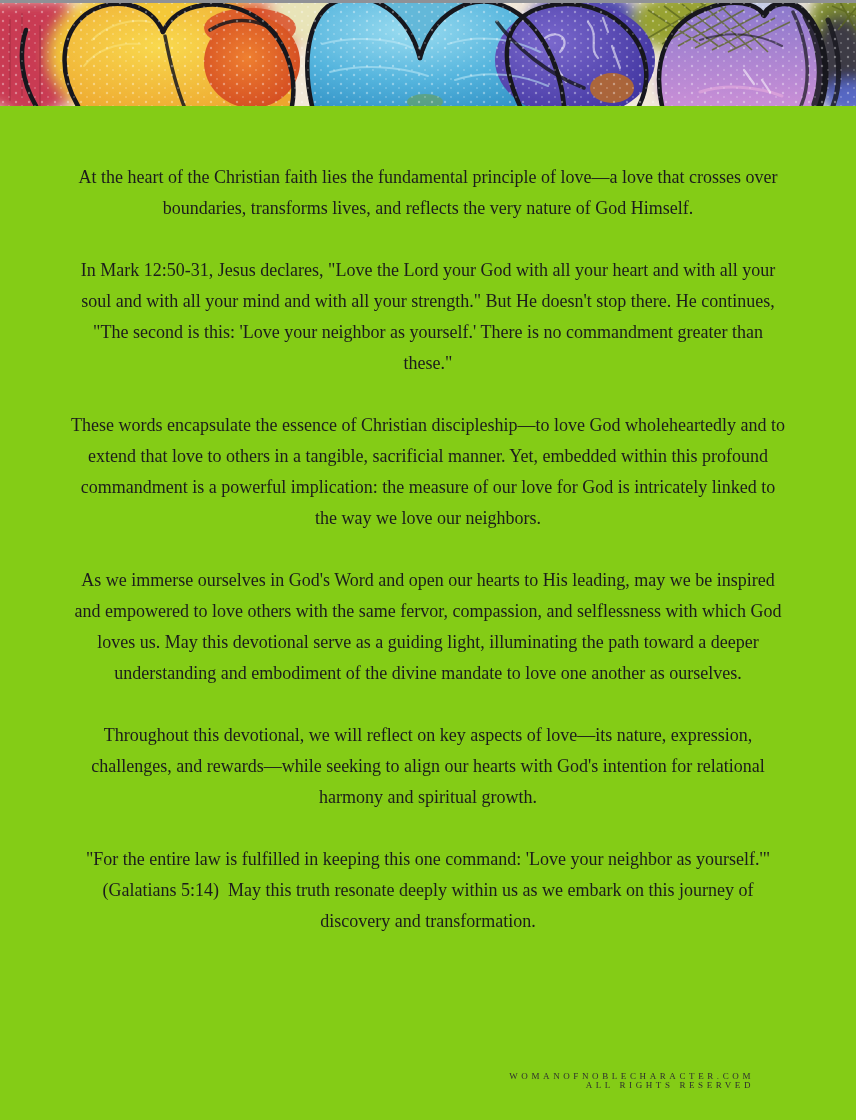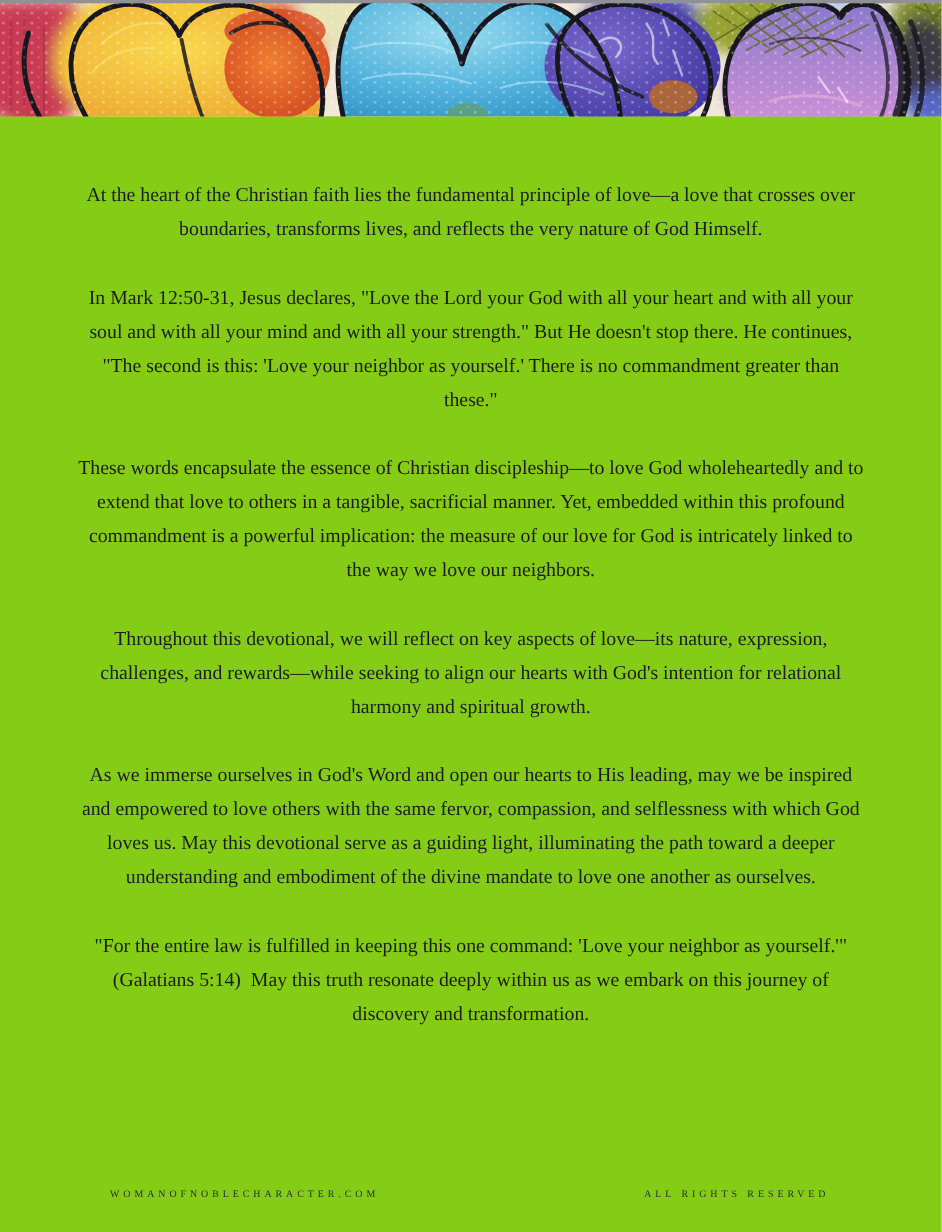--- a/index.html
+++ b/index.html
@@ -13,21 +13,21 @@
   .content{
     position:absolute;top:162px;left:68px;width:720px;
     text-align:center;color:#1c1c1c;
     font-size:18px;line-height:31px;
   }
   .content p{margin:0 0 31px 0;white-space:pre-wrap;}
   .content p:last-child{margin-bottom:0;}
   .footer{
     position:absolute;left:100px;right:102px;bottom:30px;
     display:flex;justify-content:space-between;align-items:flex-end;
-    font-size:9px;letter-spacing:3.6px;color:#2e2e2e;line-height:1;
+    font-size:9px;letter-spacing:3.6px;color:#2e2e2e;line-height:1;flex-direction:column;
   }
   .footer span{white-space:nowrap;}
 </style>
 </head>
 <body>
 
 <div class="page">
 
   <div class="banner">
     <svg viewBox="0 0 856 106" preserveAspectRatio="none">
@@ -156,22 +156,22 @@
       <rect x="0" y="0" width="856" height="106" fill="url(#speckle)" opacity="0.45"></rect>
 
       <rect x="0" y="0" width="856" height="3" fill="#8f9196"></rect>
     </svg>
   </div>
 
   <main class="content">
     <p>At the heart of the Christian faith lies the fundamental principle of love—a love that crosses over boundaries, transforms lives, and reflects the very nature of God Himself.</p>
     <p>In Mark 12:50-31, Jesus declares, "Love the Lord your God with all your heart and with all your soul and with all your mind and with all your strength." But He doesn't stop there. He continues, "The second is this: 'Love your neighbor as yourself.' There is no commandment greater than these."</p>
     <p>These words encapsulate the essence of Christian discipleship—to love God wholeheartedly and to extend that love to others in a tangible, sacrificial manner. Yet, embedded within this profound commandment is a powerful implication: the measure of our love for God is intricately linked to the way we love our neighbors.</p>
+    <p>As we immerse ourselves in God's Word and open our hearts to His leading, may we be inspired and empowered to love others with the same fervor, compassion, and selflessness with which God loves us. May this devotional serve as a guiding light, illuminating the path toward a deeper understanding and embodiment of the divine mandate to love one another as ourselves.</p>
     <p>Throughout this devotional, we will reflect on key aspects of love—its nature, expression, challenges, and rewards—while seeking to align our hearts with God's intention for relational harmony and spiritual growth.</p>
-    <p>As we immerse ourselves in God's Word and open our hearts to His leading, may we be inspired and empowered to love others with the same fervor, compassion, and selflessness with which God loves us. May this devotional serve as a guiding light, illuminating the path toward a deeper understanding and embodiment of the divine mandate to love one another as ourselves.</p>
     <p>"For the entire law is fulfilled in keeping this one command: 'Love your neighbor as yourself.'" (Galatians 5:14)  May this truth resonate deeply within us as we embark on this journey of discovery and transformation.</p>
   </main>
 
   <div class="footer">
     <span>WOMANOFNOBLECHARACTER.COM</span>
     <span>ALL RIGHTS RESERVED</span>
   </div>
 
 </div>
 

